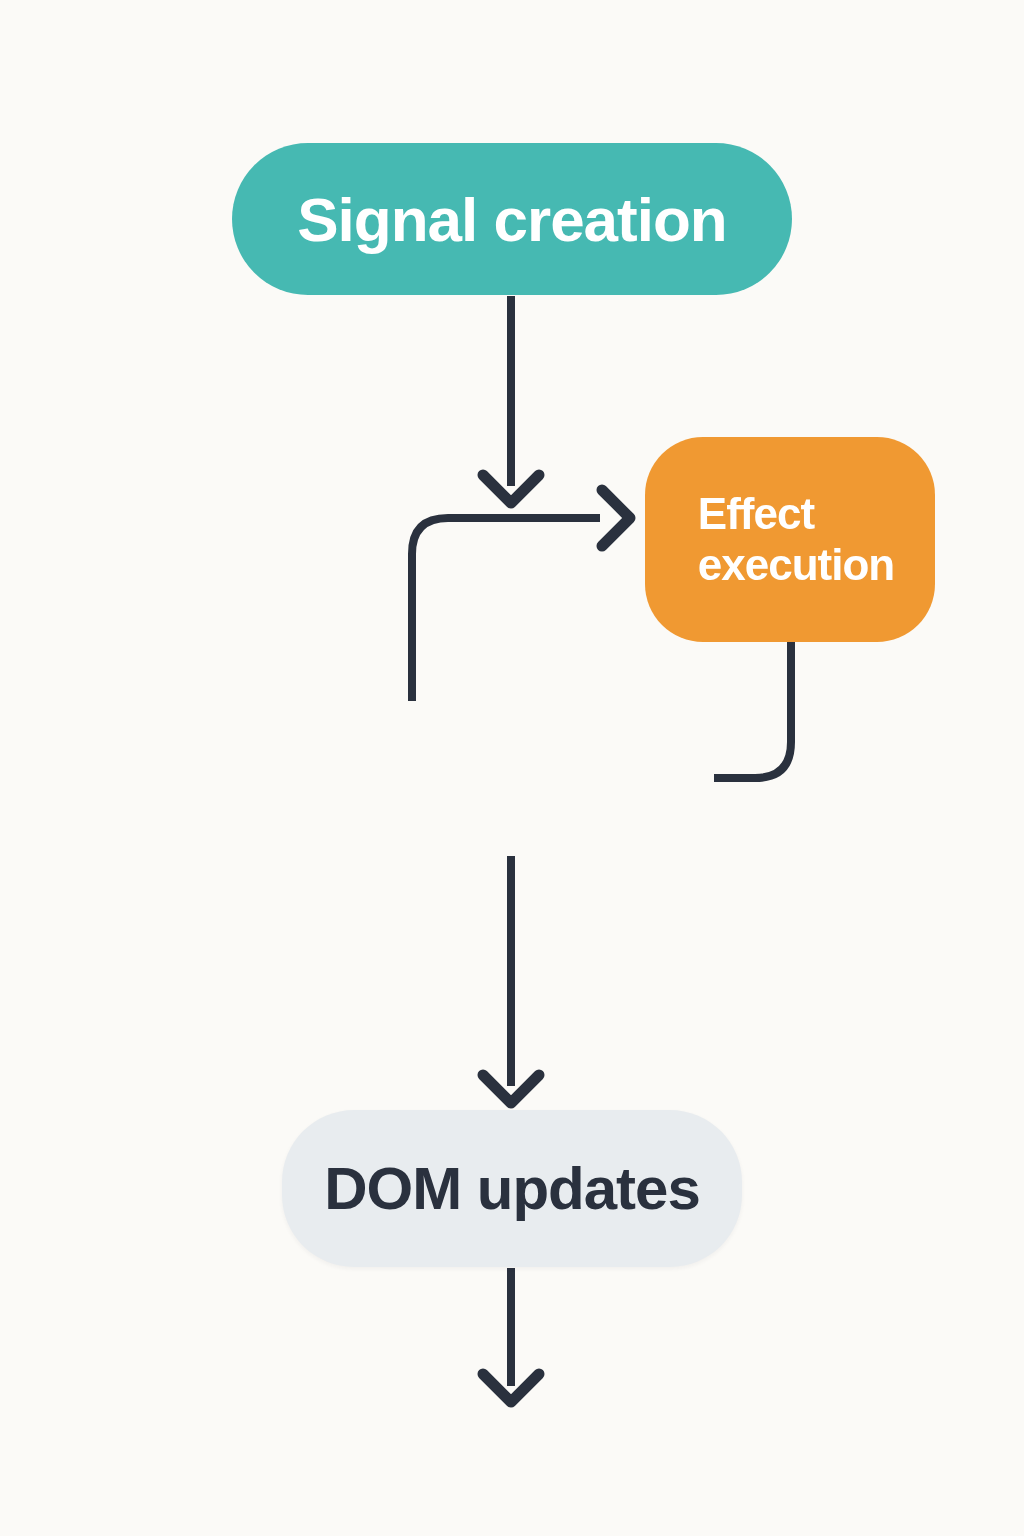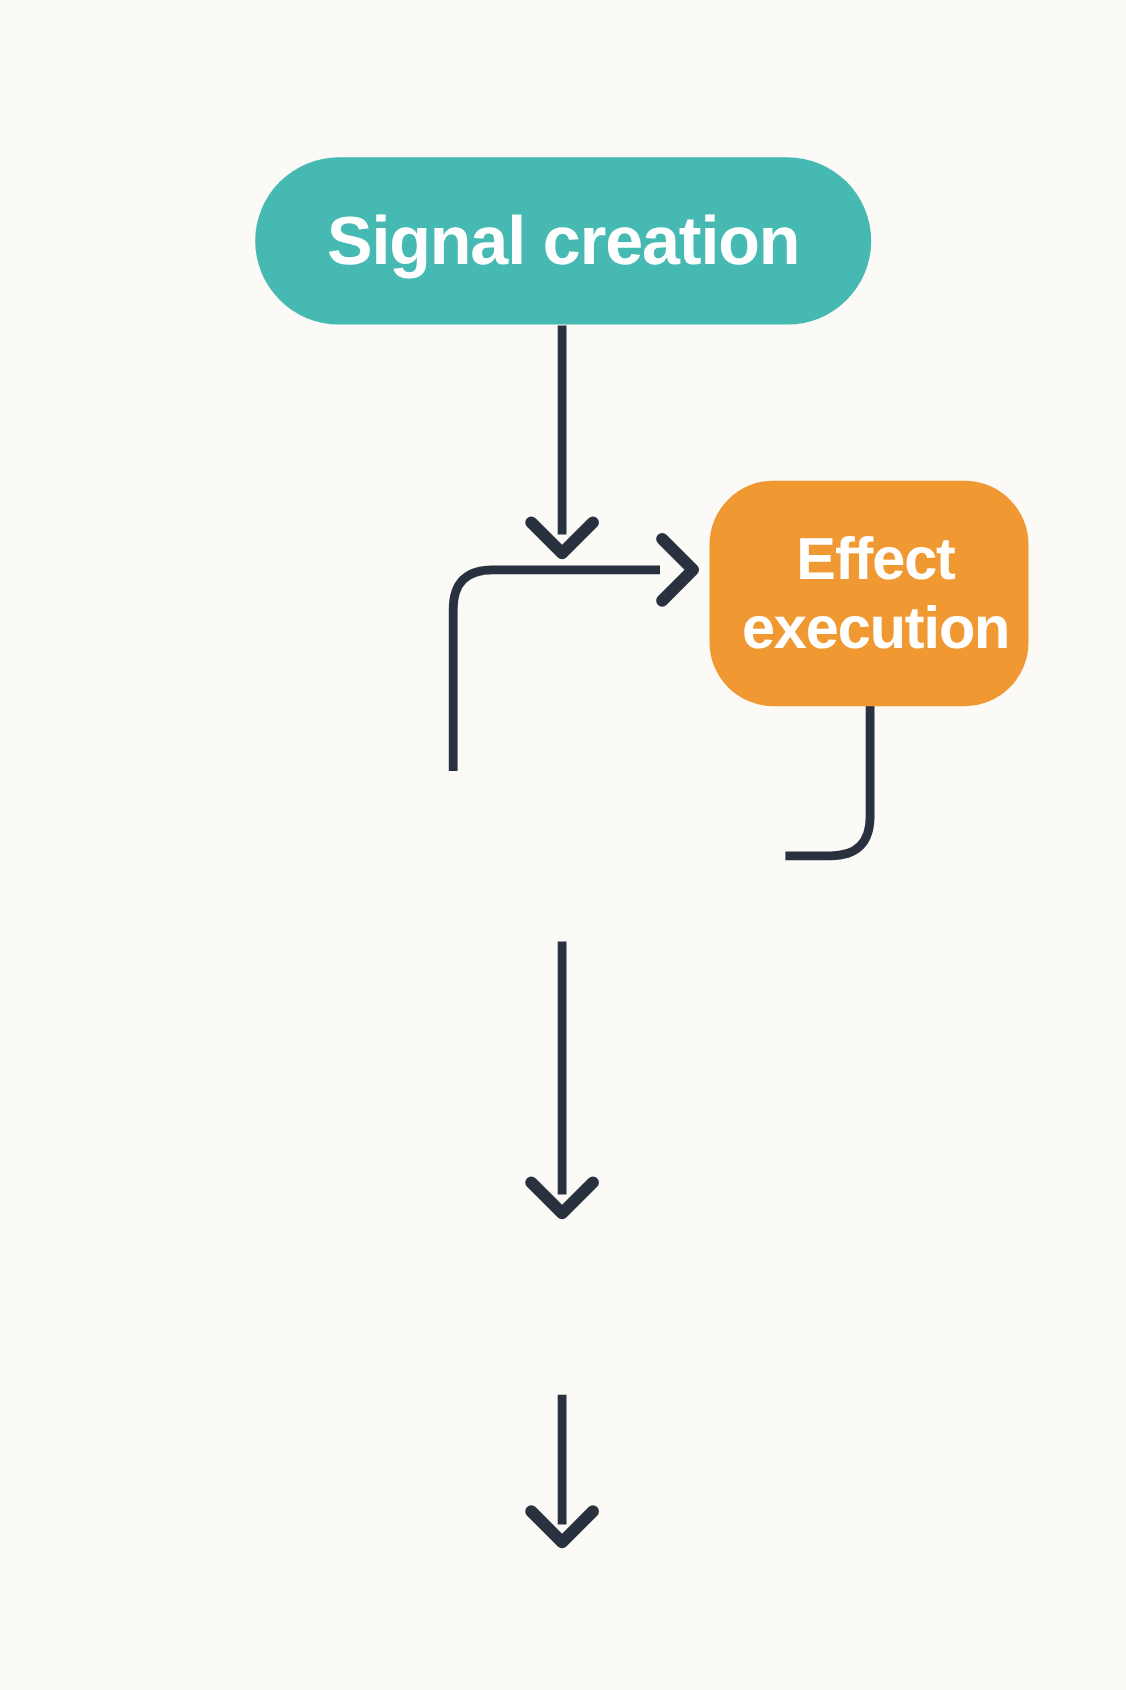--- a/index.html
+++ b/index.html
@@ -12,30 +12,30 @@
     background:var(--bg);
     font-family:"Liberation Sans", sans-serif;
     overflow:hidden;
   }
   .canvas{position:relative;width:1024px;height:1536px;background:var(--bg);}
   .edges{position:absolute;left:0;top:0;width:1024px;height:1536px;display:block;}
   .edge{fill:none;stroke:var(--ink);stroke-width:8;stroke-linecap:butt;}
   .head{fill:none;stroke:var(--ink);stroke-width:11;stroke-linecap:round;stroke-linejoin:round;}
   .node{
     position:absolute;display:flex;align-items:center;justify-content:center;
-    text-align:center;font-weight:700;letter-spacing:-1px;
+    text-align:left;font-weight:700;letter-spacing:-1px;
   }
   .node .label{white-space:pre-line;}
   .node-signal{
     left:232px;top:143px;width:560px;height:152px;border-radius:76px;
     background:var(--teal);color:var(--white-text);font-size:62px;
   }
   .node-effect{
     left:645px;top:437px;width:290px;height:205px;border-radius:58px;
-    background:var(--orange);color:var(--white-text);font-size:54px;line-height:1.15;padding-left:12px;
+    background:var(--orange);color:var(--white-text);font-size:44px;line-height:1.15;padding-left:12px;
   }
   .node-component{
     left:248px;top:700px;width:467px;height:155px;border-radius:52px;
     background:var(--gray);color:var(--ink);font-size:64px;
     box-shadow:0 2px 4px rgba(42,49,62,0.05);
   }
   .node-dom{
     left:282px;top:1110px;width:460px;height:157px;border-radius:72px;
     background:var(--gray);color:var(--ink);font-size:60px;
     box-shadow:0 2px 4px rgba(42,49,62,0.05);
@@ -76,14 +76,17 @@
   <div class="node node-signal">
     <span class="label">Signal creation</span>
   </div>
 
   <div class="node node-effect">
     <span class="label">Effect
 execution</span>
   </div>
 
 
+  <div class="node node-dom">
+    <span class="label">DOM updates</span>
+  </div>
 
 </div>
 
 </body></html>

